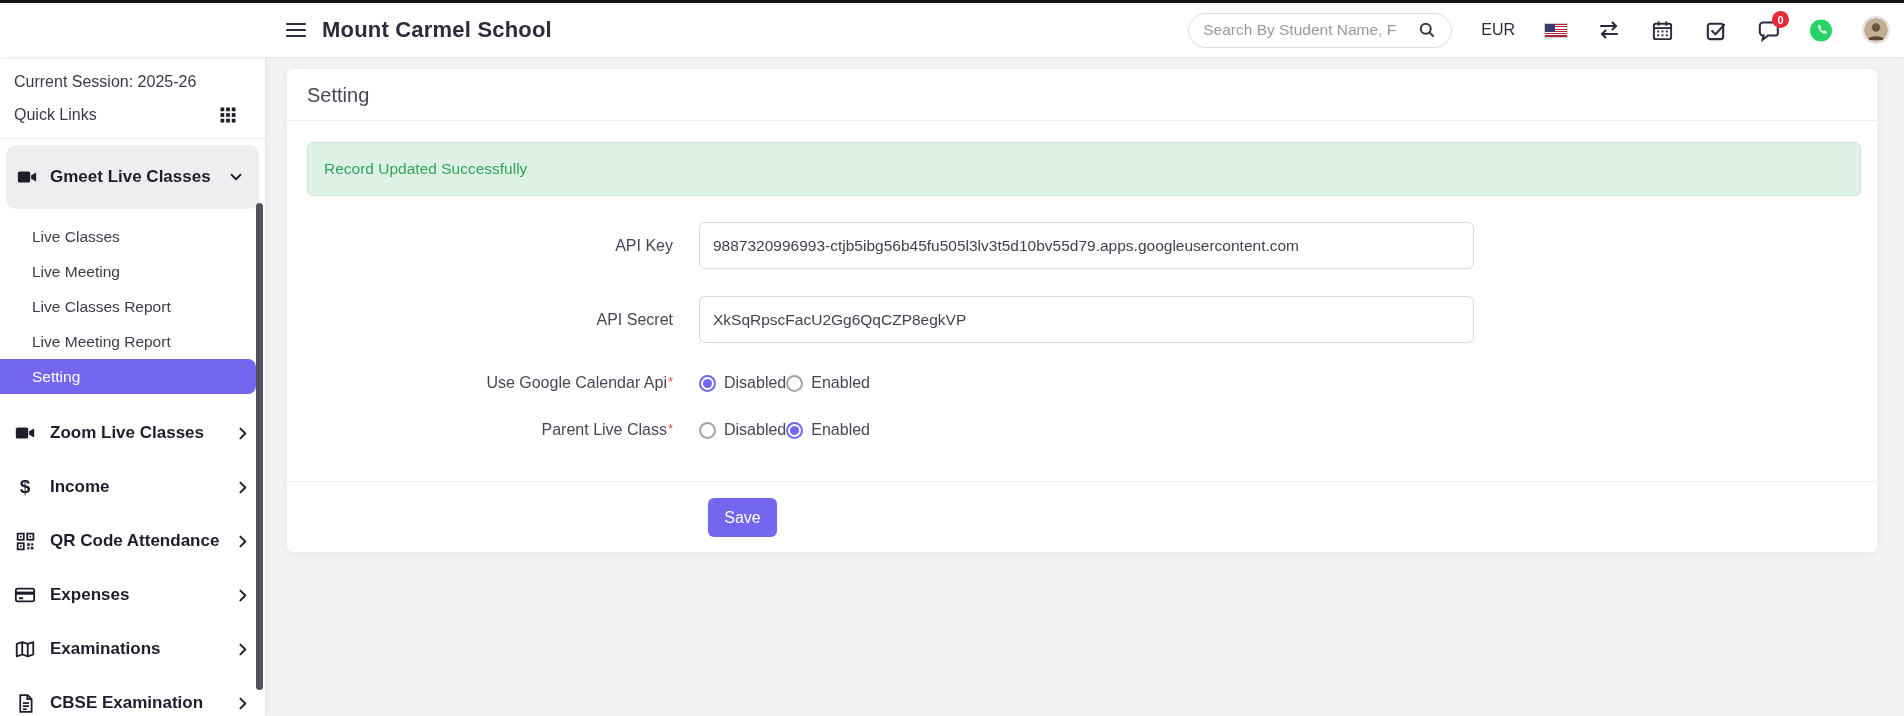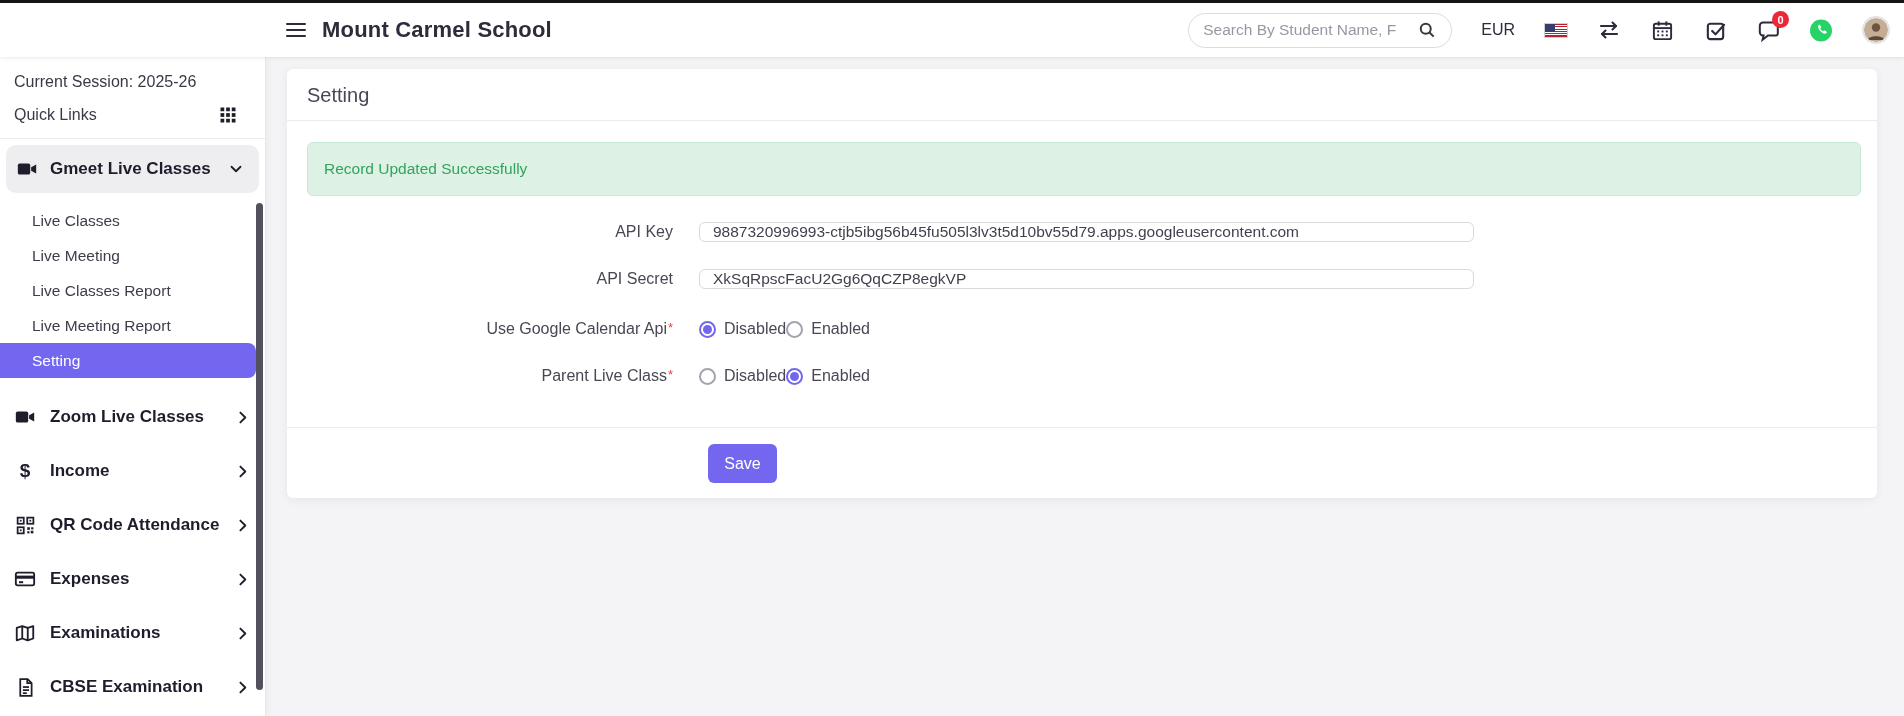--- a/index.html
+++ b/index.html
@@ -33,21 +33,21 @@
   .shell { display:flex; height:659px; }
   aside { width:266px; background:#fff; border-right:1px solid #e8e8ec; position:relative;
     box-shadow:2px 0 6px rgba(80,80,95,.05); flex-shrink:0; }
   main { flex:1; padding:12px 27px 0 21px; }
 
   
   .session { padding:16px 14px 0; font-size:16px; color:#3b3947; }
   .quicklinks { display:flex; align-items:center; justify-content:space-between; padding:13px 26px 10px 14px; }
   .quicklinks .ql-label { font-size:16px; color:#3b3947; }
   .sb-divider { border:none; border-top:1px solid #ebebef; margin:2px 0 6px; }
-  .menu-pill { margin:6px; height:48px; background:#eeeef0; border-radius:10px;
+  .menu-pill { margin:6px; height:64px; background:#eeeef0; border-radius:10px;
     display:flex; align-items:center; padding:0 12px 0 10px; cursor:pointer; }
   .menu-pill .mi-label { font-size:17px; font-weight:700; color:#1f1d2b; margin-left:12px; flex:1; }
   .submenu { list-style:none; padding-top:4px; }
   .submenu li { height:35px; display:flex; align-items:center; padding-left:32px;
     font-size:15.5px; color:#3f3c4a; cursor:pointer; }
   .submenu li.active { background:#7367f0; color:#fff; margin-right:9px; border-radius:0 8px 8px 0; }
   .sb-menu { margin-top:12px; }
   .sb-item { height:54px; display:flex; align-items:center; padding:0 12px 0 14px; cursor:pointer; }
   .sb-item .mi-label { font-size:17px; font-weight:700; color:#1f1d2b; margin-left:14px; flex:1; }
   .mi-icon { width:22px; height:22px; display:flex; align-items:center; justify-content:center; flex-shrink:0; }
@@ -59,21 +59,21 @@
   .card { background:#fff; border-radius:6px; box-shadow:0 2px 8px rgba(80,80,95,.08); }
   .card-head { padding:15px 20px 13px; border-bottom:1px solid #ebebef; }
   .card-head h1 { font-size:20px; font-weight:400; color:#4b4655; }
   .card-body { padding:21px 16px 42px 20px; }
   .alert-success { height:54px; background:#ddf2e5; border:1px solid #c8e9d5; border-radius:6px;
     display:flex; align-items:center; padding:0 16px; color:#33a35c; font-size:15.5px; }
   .frow { display:flex; align-items:center; }
   .r1 { margin-top:26px; } .r2 { margin-top:27px; } .r3 { margin-top:31px; } .r4 { margin-top:29px; }
   .label-col { width:392px; padding-right:26px; text-align:right; font-size:16px; color:#4b4655; flex-shrink:0; }
   .req { color:#e64449; font-size:13px; vertical-align:top; margin-left:1px; }
-  .text-input { width:775px; height:20px; border:1px solid #d9d9de; border-radius:6px;
+  .text-input { width:775px; height:47px; border:1px solid #d9d9de; border-radius:6px;
     padding:0 13px; font-size:15.5px; color:#433f4e; font-family:inherit; outline:none; background:#fff; }
   .radio-group { display:flex; align-items:center; }
   .radio-opt { display:flex; align-items:center; gap:8px; cursor:pointer; font-size:16px; color:#4b4655; }
   .radio { width:17px; height:17px; border-radius:50%; border:2px solid #a5a2ad;
     display:inline-flex; align-items:center; justify-content:center; background:#fff; }
   .radio.checked { border-color:#7367f0; }
   .radio.checked::after { content:""; width:9px; height:9px; border-radius:50%; background:#7367f0; }
   .card-foot { border-top:1px solid #ebebef; padding:16px 0 15px; }
   .save-btn { margin-left:421px; width:69px; height:39px; background:#7367f0; color:#fff;
     border:none; border-radius:6px; font-size:16px; font-family:inherit; cursor:pointer; }

